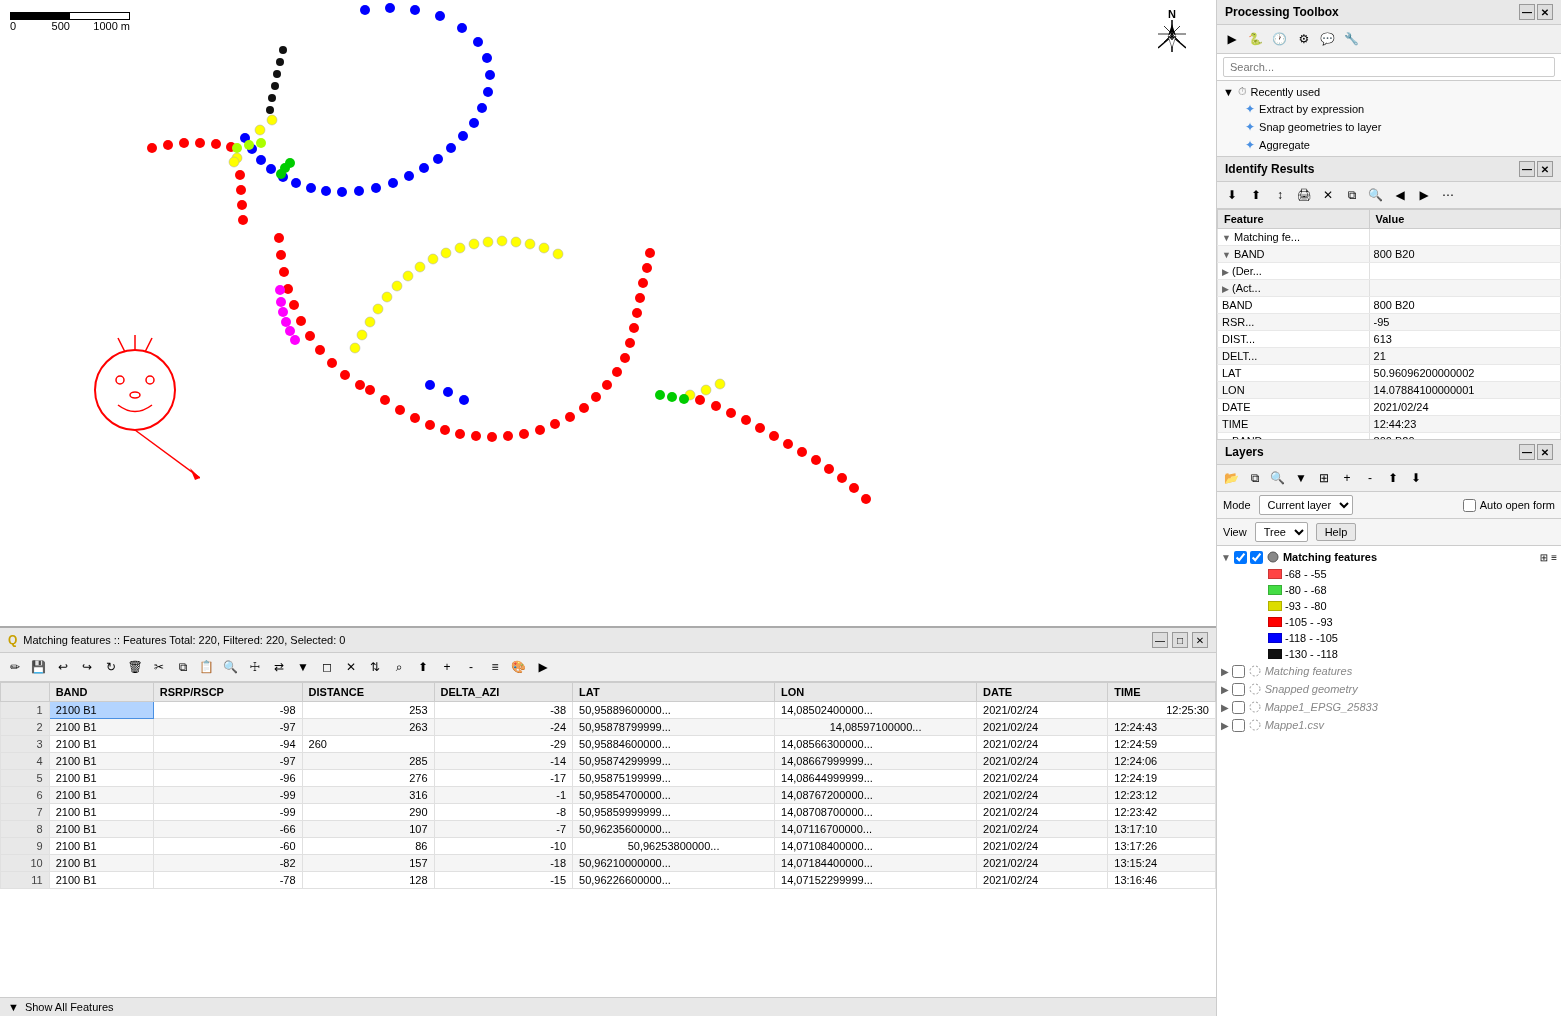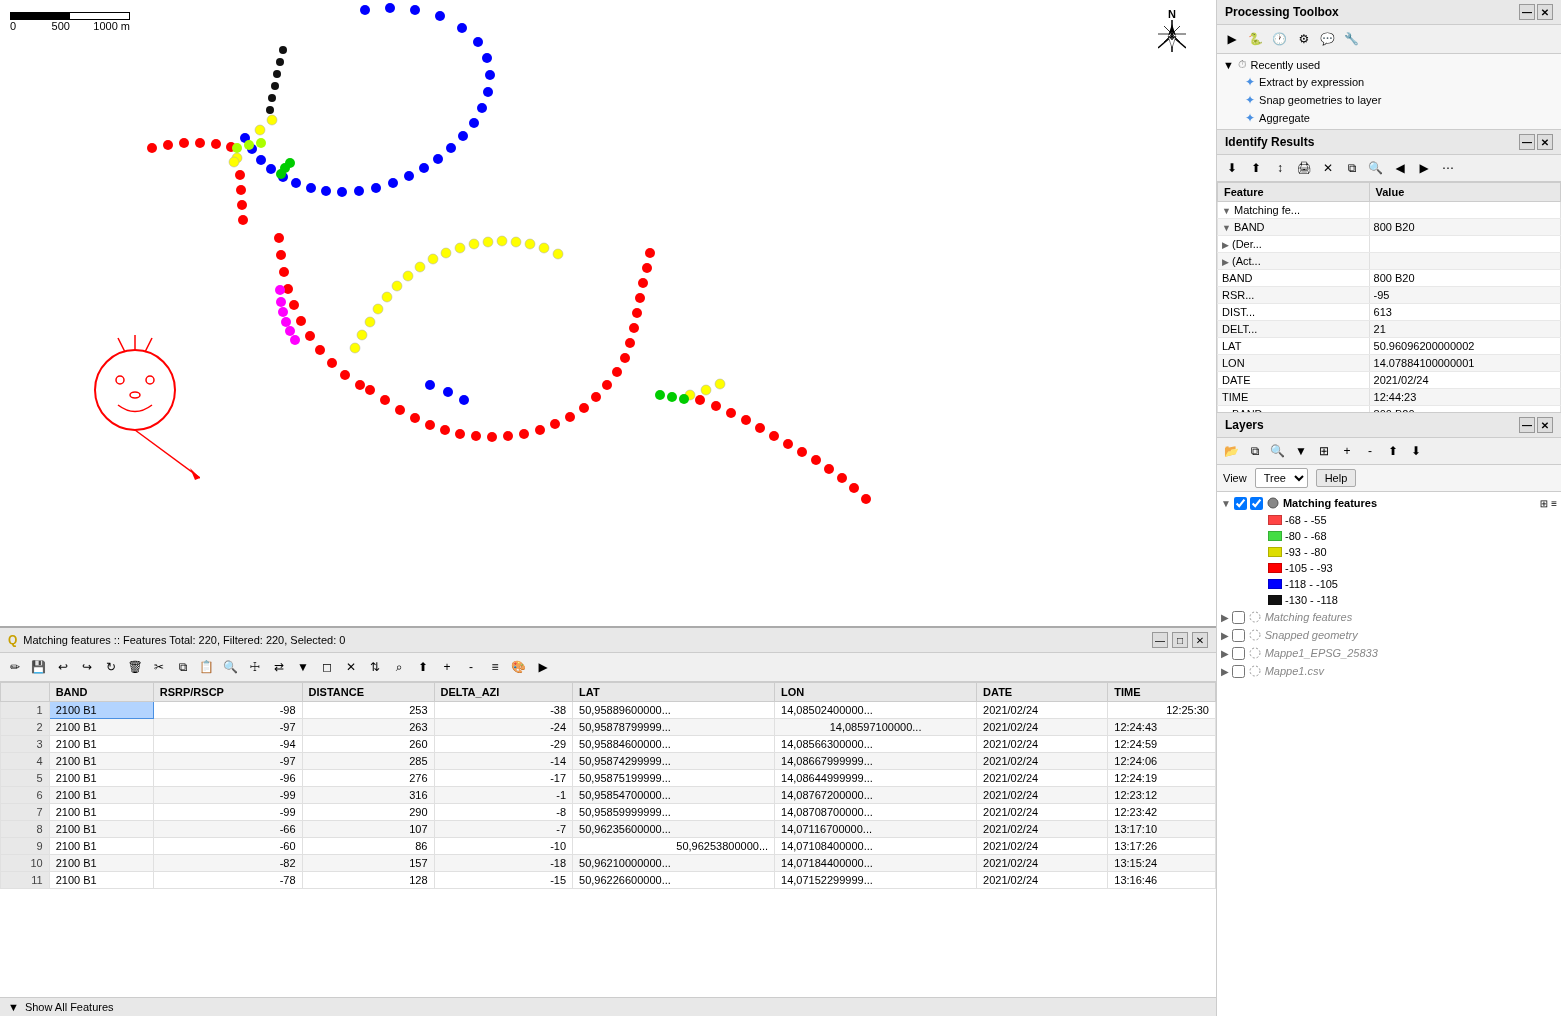--- a/index.html
+++ b/index.html
@@ -672,21 +672,21 @@
               <td style="text-align: right;">-24</td>
               <td style="text-align: left;">50,95878799999...</td>
               <td style="text-align: center; margin-left: 40px;">14,08597100000...</td>
               <td style="text-align: left;">2021/02/24</td>
               <td style="text-align: left;">12:24:43</td>
             </tr>
             <tr>
               <td class="row-num">3</td>
               <td>2100 B1</td>
               <td style="text-align: right;">-94</td>
-              <td style="text-align: right;">260</td>
+              <td style="">260</td>
               <td style="text-align: right;">-29</td>
               <td style="text-align: left;">50,95884600000...</td>
               <td style="text-align: left;">14,08566300000...</td>
               <td style="text-align: left;">2021/02/24</td>
               <td style="text-align: left;">12:24:59</td>
             </tr>
             <tr>
               <td class="row-num">4</td>
               <td>2100 B1</td>
               <td style="text-align: right;">-97</td>
@@ -740,21 +740,21 @@
               <td style="text-align: left;">14,07116700000...</td>
               <td style="text-align: left;">2021/02/24</td>
               <td style="text-align: left;">13:17:10</td>
             </tr>
             <tr>
               <td class="row-num">9</td>
               <td>2100 B1</td>
               <td style="text-align: right;">-60</td>
               <td style="text-align: right;">86</td>
               <td style="text-align: right;">-10</td>
-              <td style="text-align: right;">50,96253800000...</td>
+              <td style="text-align: center;">50,96253800000...</td>
               <td style="text-align: left;">14,07108400000...</td>
               <td style="text-align: left;">2021/02/24</td>
               <td style="text-align: left;">13:17:26</td>
             </tr>
             <tr>
               <td class="row-num">10</td>
               <td>2100 B1</td>
               <td style="text-align: right;">-82</td>
               <td style="text-align: right; margin-left: 40px;">157</td>
               <td style="text-align: right;">-18</td>
@@ -794,20 +794,23 @@
     </div>
   </div>
   <div class="toolbox-toolbar">
     <button class="tb-btn">▶</button>
     <button class="tb-btn" style="color:#3776ab;">🐍</button>
     <button class="tb-btn">🕐</button>
     <button class="tb-btn">⚙</button>
     <button class="tb-btn">💬</button>
     <button class="tb-btn">🔧</button>
   </div>
+  <div class="search-bar">
+    <input class="search-input" type="text" placeholder="Search..." style="">
+  </div>
   <div class="recently-used">
     <div class="section-header">
       <span>▼</span>
       <span style="color:#888;">⏱</span>
       <span>Recently used</span>
     </div>
     <div class="tree-item">
       <span class="gear-icon">✦</span>
       <span>Extract by expression</span>
     </div>
@@ -918,20 +921,31 @@
     <div class="layers-toolbar">
       <button class="tb-btn">📂</button>
       <button class="tb-btn">⧉</button>
       <button class="tb-btn">🔍</button>
       <button class="tb-btn">▼</button>
       <button class="tb-btn">⊞</button>
       <button class="tb-btn">+</button>
       <button class="tb-btn">-</button>
       <button class="tb-btn">⬆</button>
       <button class="tb-btn">⬇</button>
+    </div>
+    <div class="mode-row">
+      <span>Mode</span>
+      <select class="mode-select">
+        <option>Current layer</option>
+        <option>All layers</option>
+      </select>
+      <div class="auto-open-label">
+        <input type="checkbox" style="">
+        <span>Auto open form</span>
+      </div>
     </div>
     <div class="view-row">
       <span>View</span>
       <select class="view-select">
         <option>Tree</option>
         <option>List</option>
       </select>
       <button class="help-btn">Help</button>
     </div>
     <div class="layers-list">

